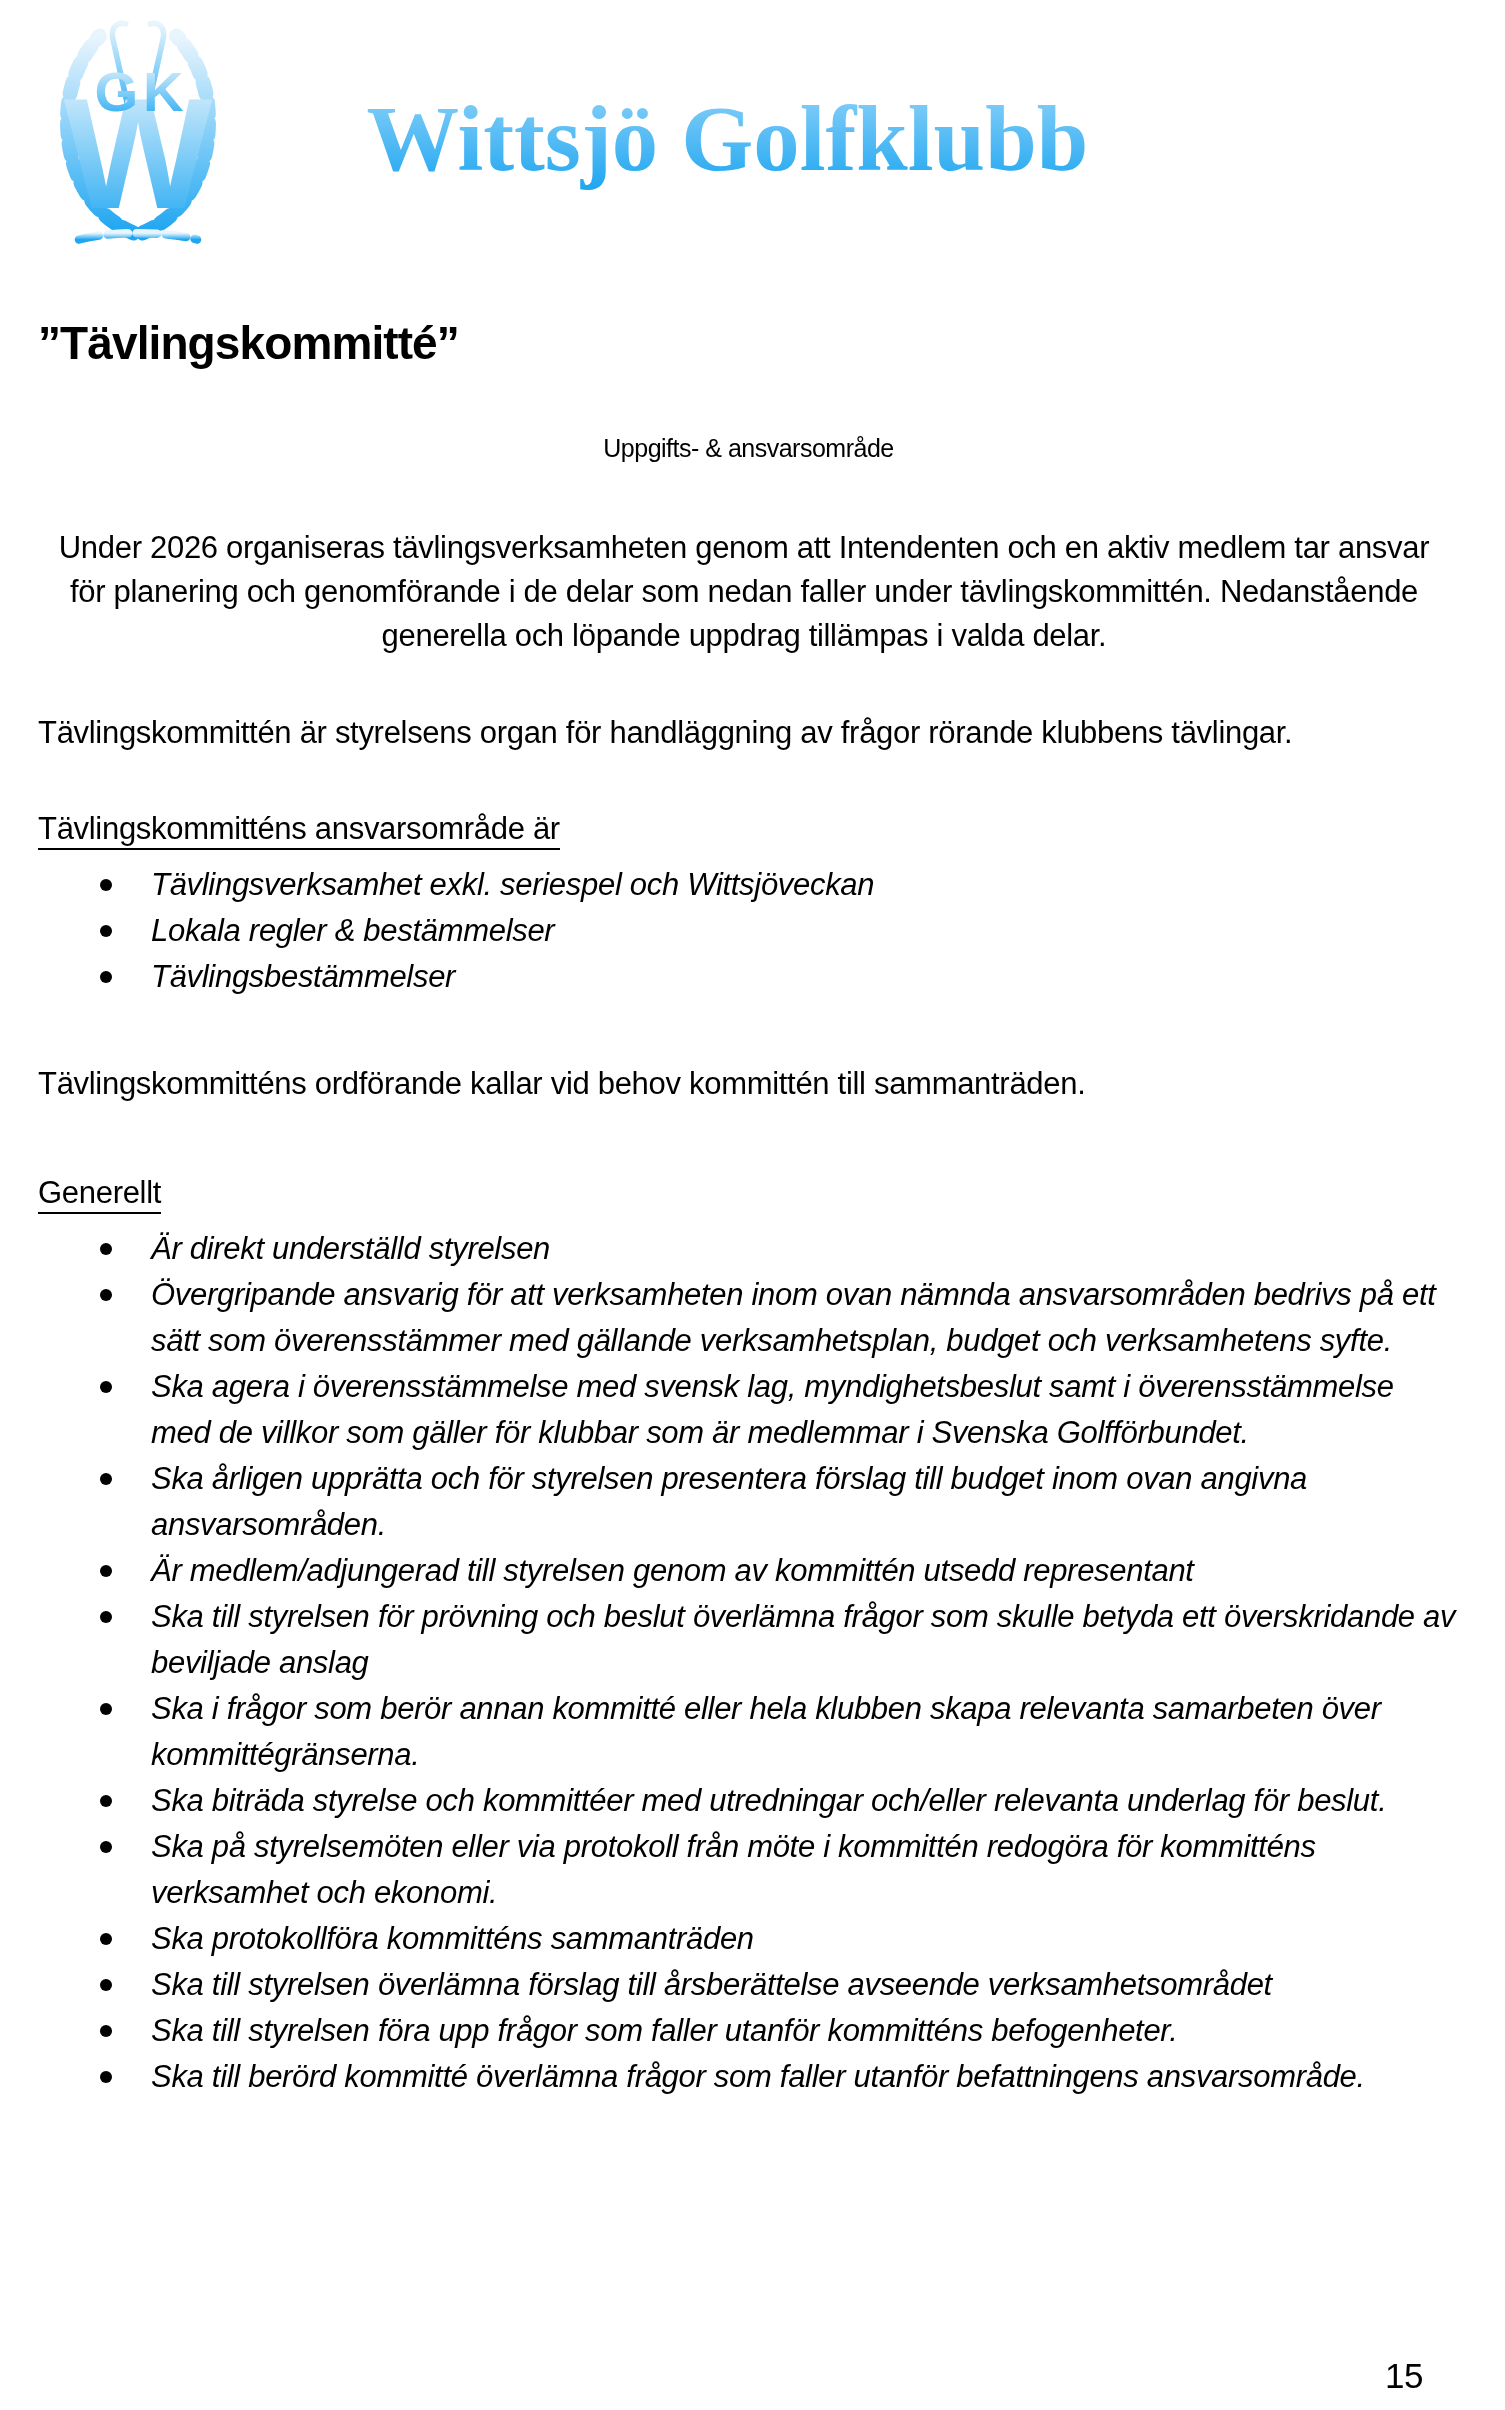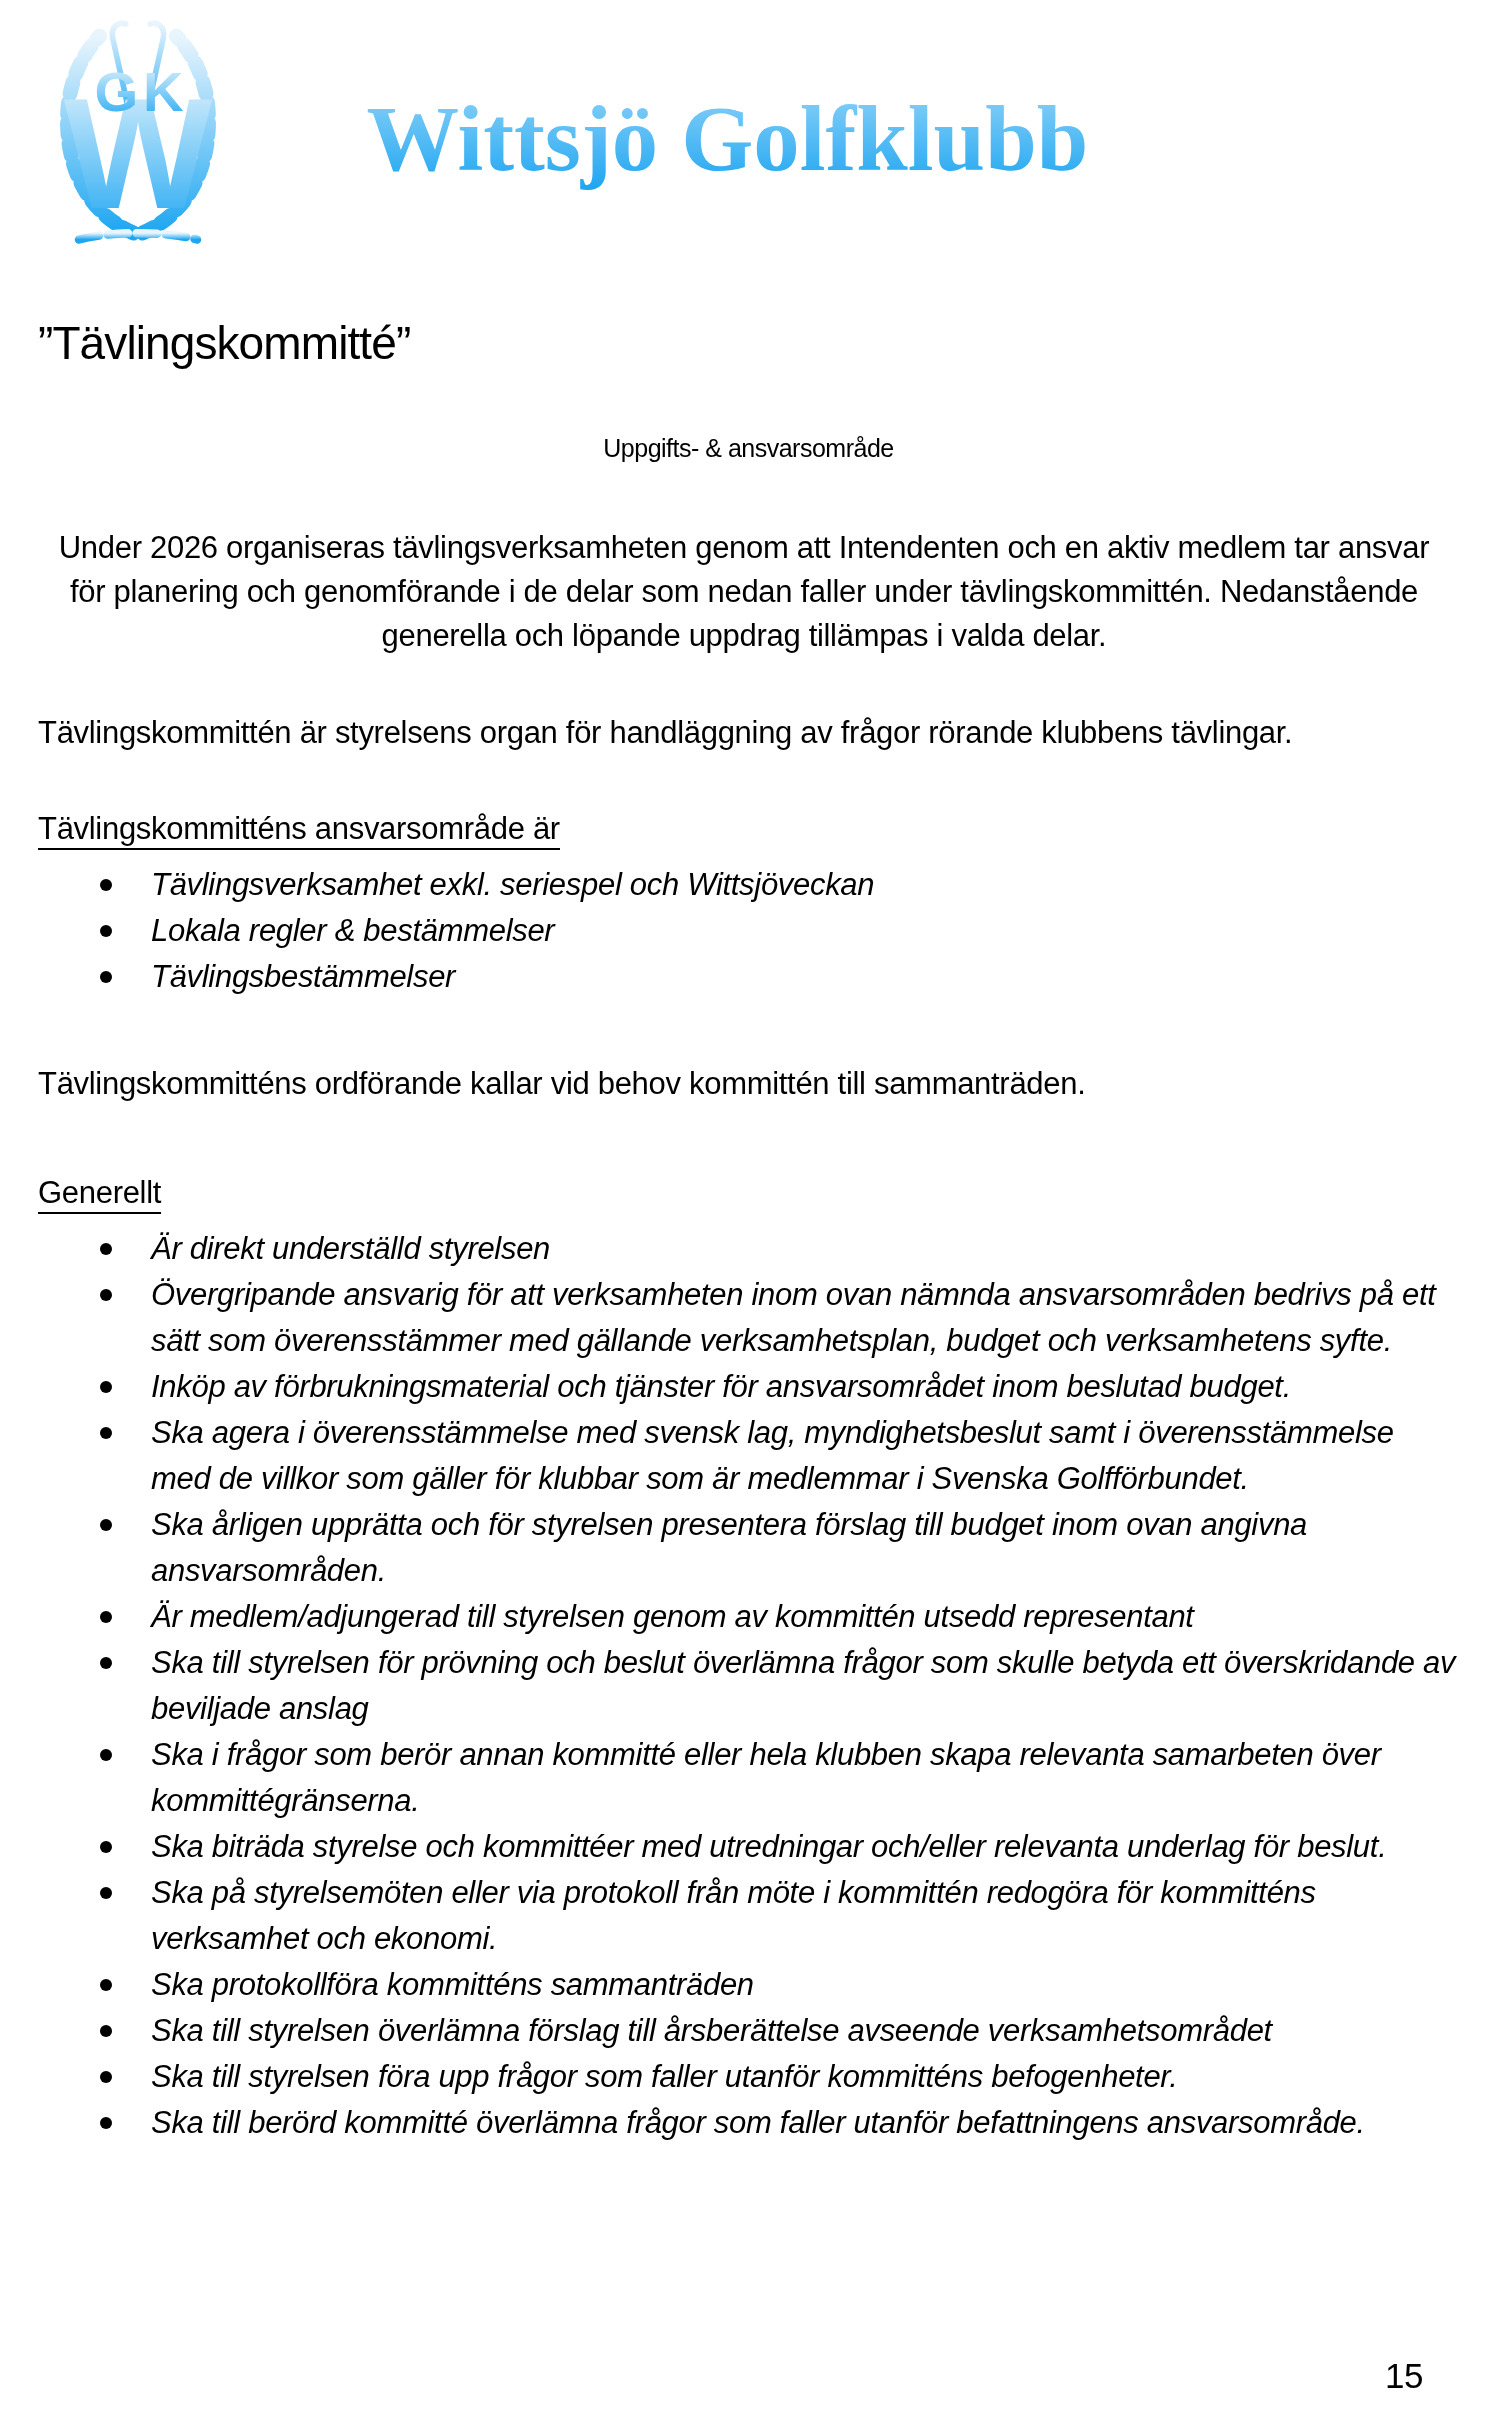--- a/index.html
+++ b/index.html
@@ -19,21 +19,21 @@
   .content { padding: 7.5px 47px 0 38px; }
 
   
   .logo-row { display: flex; align-items: flex-start; margin-left: 16px; height: 247px; }
   .emblem { width: 168px; height: 239px; display: block; }
   .wordmark { margin-left: 143px; margin-top: 79px; height: 105px; display: block; }
 
   
   .doc-title {
     margin: 60px 0 0 0;
-    font-size: 46px; font-weight: 400; letter-spacing: -0.9px; line-height: 56px;
+    font-size: 46px; font-weight: 700; letter-spacing: -0.9px; line-height: 56px;
   }
   .doc-subtitle {
     margin: 56px 0 0 0;
     font-size: 25px; font-weight: 400; letter-spacing: -0.5px; line-height: 43px; text-align: center;
   }
 
   
   .body-par {
     margin: 0; font-size: 31px; line-height: 44px; letter-spacing: -0.3px;
     max-width: 1412px;
@@ -127,21 +127,20 @@
 
     <p class="body-par par-chair">Tävlingskommitténs ordförande kallar vid behov kommittén till sammanträden.</p>
 
     <h3 class="section-heading generellt"><span class="underline-wrap">Generellt</span></h3>
     <ul class="bullets">
 
         <li><span>Är direkt underställd styrelsen</span></li>
 
         <li><span>Övergripande ansvarig för att verksamheten inom ovan nämnda ansvarsområden bedrivs på ett sätt som överensstämmer med gällande verksamhetsplan, budget och verksamhetens syfte.</span></li>
 
-        <li><span>Inköp av förbrukningsmaterial och tjänster för ansvarsområdet inom beslutad budget.</span></li>
 
         <li><span>Ska agera i överensstämmelse med svensk lag, myndighetsbeslut samt i överensstämmelse med de villkor som gäller för klubbar som är medlemmar i Svenska Golfförbundet.</span></li>
 
         <li><span>Ska årligen upprätta och för styrelsen presentera förslag till budget inom ovan angivna ansvarsområden.</span></li>
 
         <li><span>Är medlem/adjungerad till styrelsen genom av kommittén utsedd representant</span></li>
 
         <li><span>Ska till styrelsen för prövning och beslut överlämna frågor som skulle betyda ett överskridande av beviljade anslag</span></li>
 
         <li><span>Ska i frågor som berör annan kommitté eller hela klubben skapa relevanta samarbeten över kommittégränserna.</span></li>

